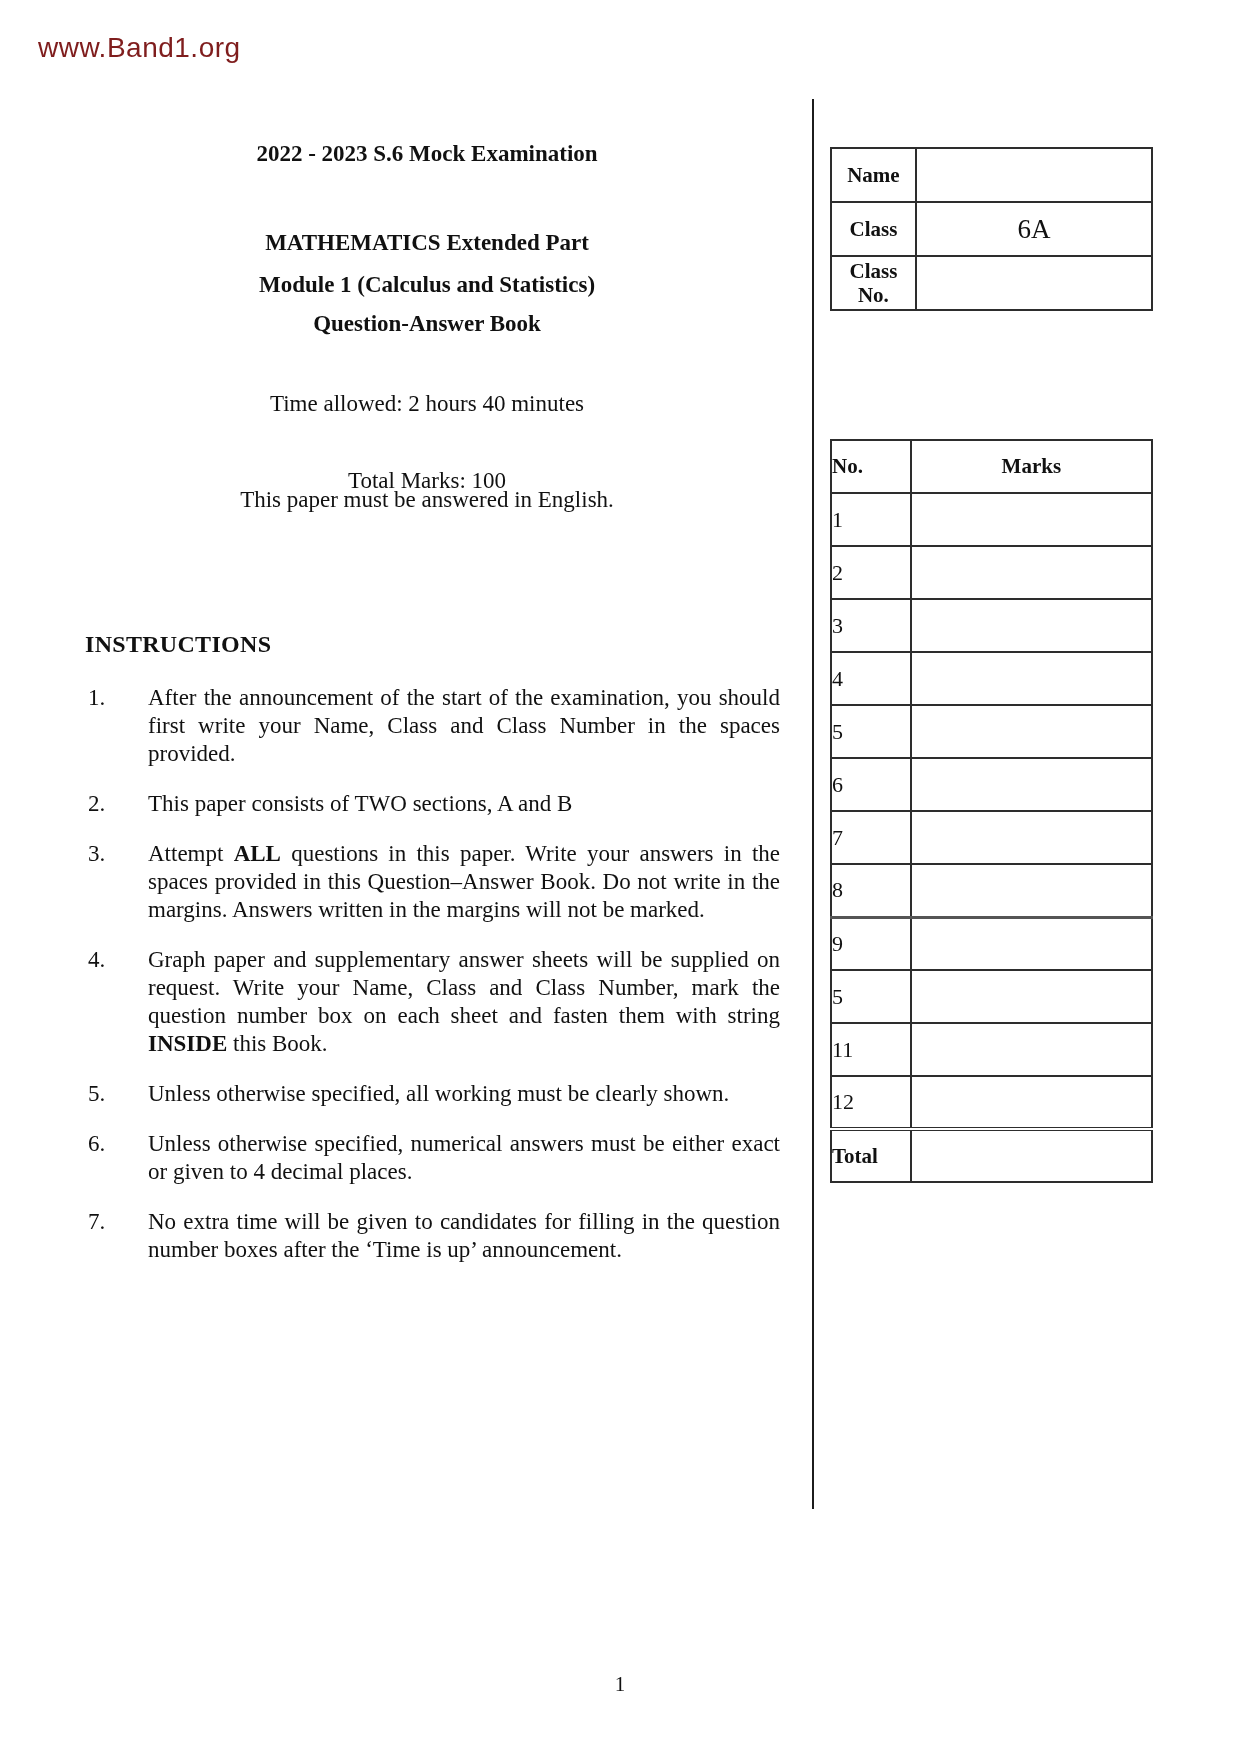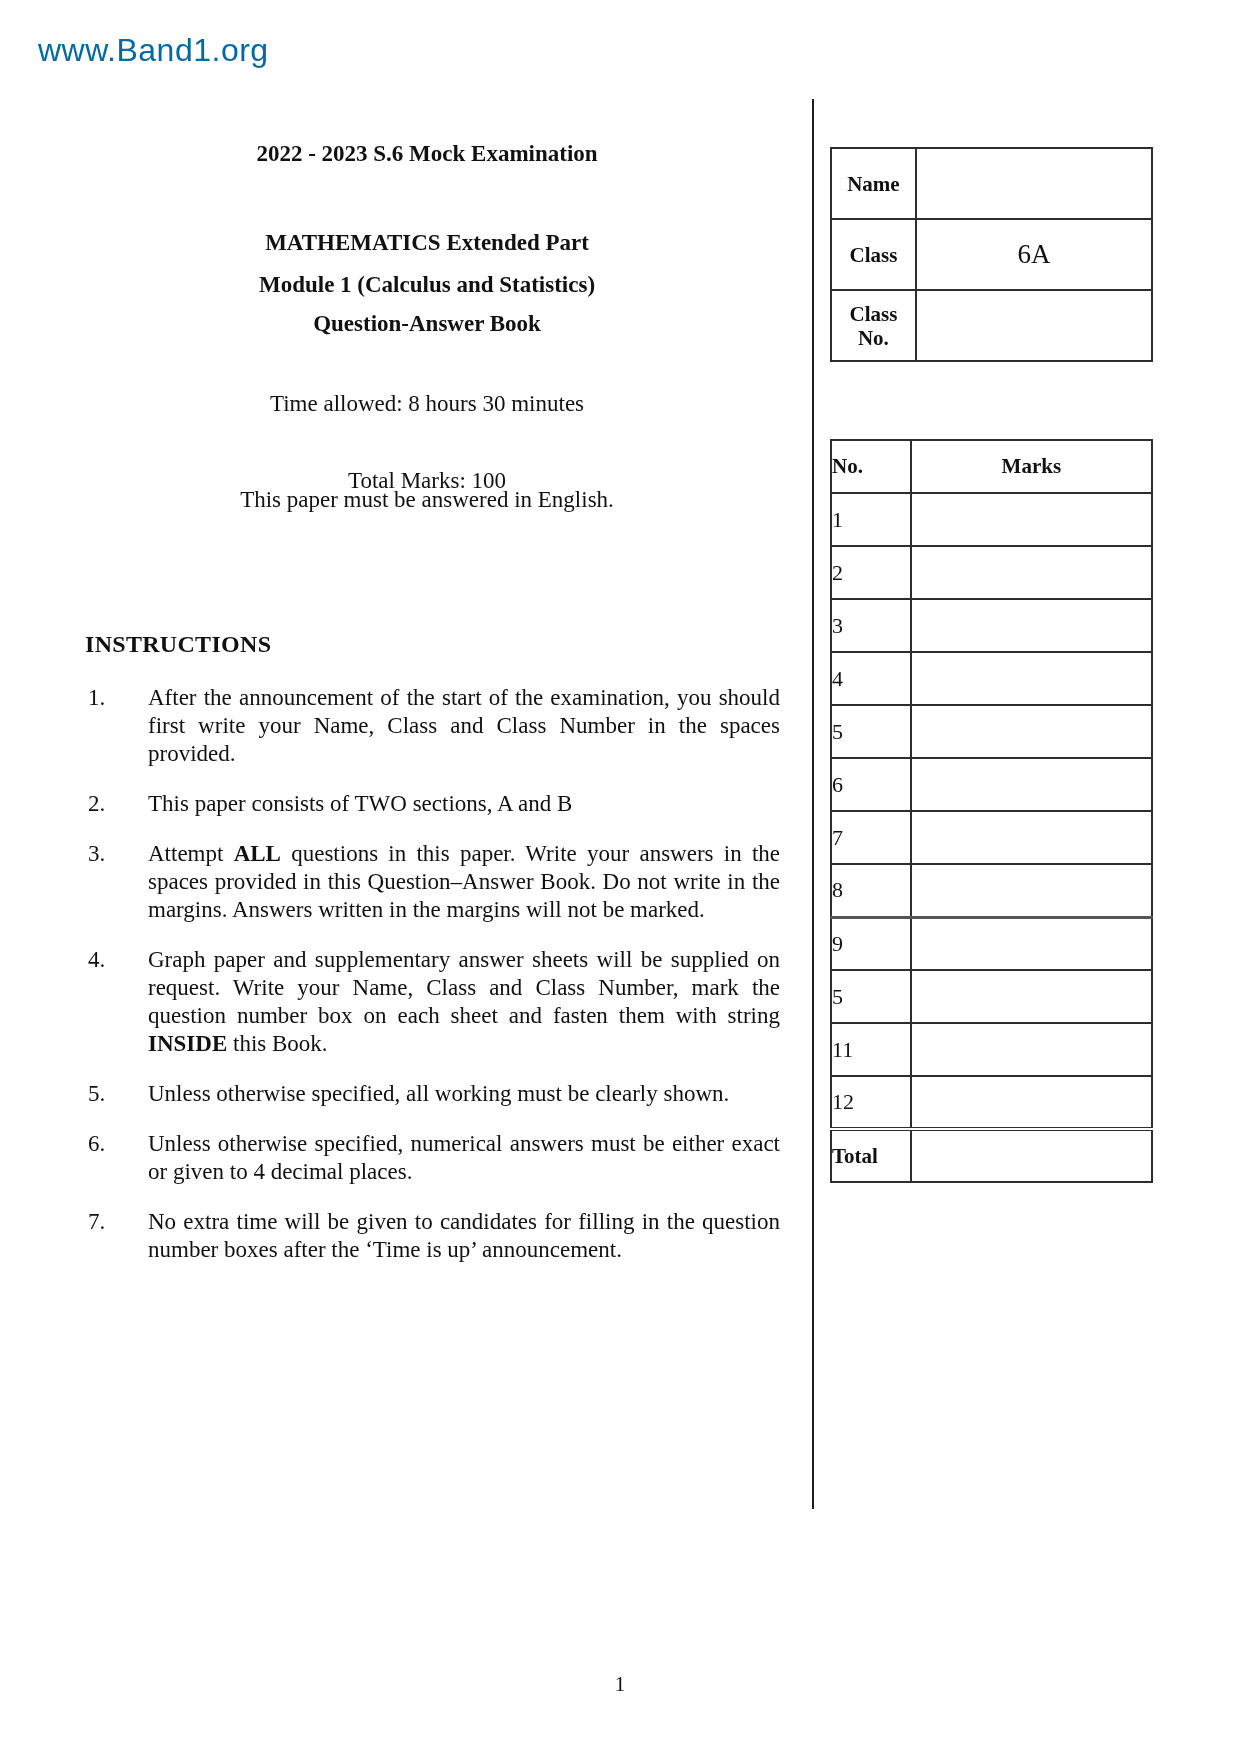--- a/index.html
+++ b/index.html
@@ -9,21 +9,21 @@
     width:1240px; height:1754px;
     background:#ffffff;
     margin:0 auto;
     overflow:hidden;
     font-family:"Liberation Serif","DejaVu Serif",serif;
     color:#111;
   }
   .watermark {
     position:absolute; left:38px; top:32px;
     font-family:"Liberation Sans","DejaVu Sans",sans-serif;
-    font-size:32px; letter-spacing:0.5px; color:#0369a1;
+    font-size:28px; letter-spacing:0.5px; color:#7f1d1d;
   }
   .vrule {
     position:absolute; left:812px; top:99px;
     width:2px; height:1410px; background:#1c1c1c;
   }
   
   .hline {
     position:absolute; left:70px; width:714px;
     text-align:center; font-size:23px; line-height:29px; white-space:nowrap;
   }
@@ -41,21 +41,21 @@
     font-weight:bold; font-size:24px; letter-spacing:0.3px;
   }
   .instr-list { position:absolute; left:88px; top:684px; width:692px; }
   .instr-item { display:flex; margin-bottom:22px; }
   .instr-num  { flex:0 0 60px; font-size:23px; line-height:28px; }
   .instr-text { flex:1; font-size:23px; line-height:28px; text-align:justify; }
   
   table { border-collapse:collapse; position:absolute; background:#fff; }
   td, th { border:2px solid #2d2d2d; vertical-align:middle; }
   .student-table { left:830px; top:147px; width:323px; }
-  .student-table td { height:71px;font-family:Liberation Serif, serif; }
+  .student-table td { height:54px;font-family:Liberation Serif, serif; }
   .student-label {
     width:85px; text-align:center; font-weight:bold; font-size:21px;
     line-height:24px; padding:0 4px;
   }
   .student-value { width:238px; text-align:center; font-size:27px; }
   .marks-table { left:830px; top:439px; width:323px; }
   .marks-table th, .marks-table td { height:53px; }
   .marks-no-col { width:80px; text-align:left; }
   .marks-col { width:243px; text-align:center; }
   .marks-table th { font-weight:bold; font-size:21px; }
@@ -74,21 +74,21 @@
 <div class="page">
 
   <div class="watermark">www.Band1.org</div>
 
   <div class="vrule"></div>
 
   <div class="hline bold t-examtitle">2022 - 2023 S.6 Mock Examination</div>
   <div class="hline bold t-subject">MATHEMATICS Extended Part</div>
   <div class="hline bold t-module">Module 1 (Calculus and Statistics)</div>
   <div class="hline bold t-book">Question-Answer Book</div>
-  <div class="hline t-time">Time allowed: 8 hours 30 minutes</div>
+  <div class="hline t-time">Time allowed: 2 hours 40 minutes</div>
   <div class="hline t-lang">This paper must be answered in English.</div>
   <div class="hline t-total">Total Marks: 100</div>
 
   <table class="student-table">
     <tbody>
         <tr>
       <td class="student-label">Name</td>
       <td class="student-value"></td>
     </tr>
     <tr>

